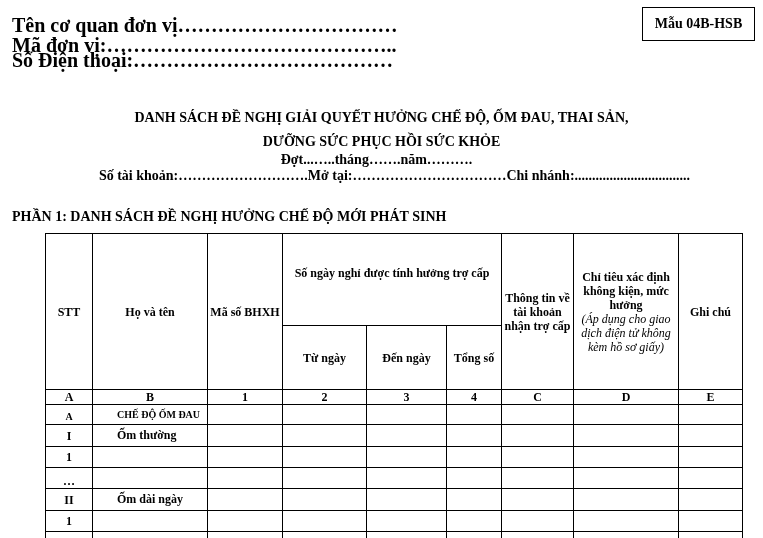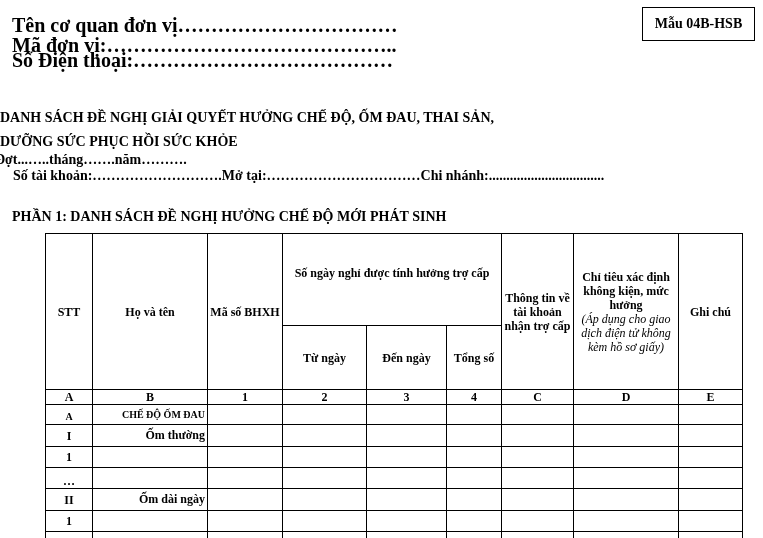--- a/index.html
+++ b/index.html
@@ -1,25 +1,25 @@
 <!DOCTYPE html>
 <html><head>
 <meta charset="utf-8">
 <style>
   html,body{margin:0;padding:0;background:#fff;}
   body{width:763px;height:538px;position:relative;overflow:hidden;font-family:"Liberation Serif","DejaVu Serif",serif;color:#000;}
   .abs{position:absolute;}
   .info{left:12px;font-size:20px;font-weight:bold;line-height:20px;white-space:nowrap;}
   .form-code{left:642px;top:7px;width:113px;height:34px;border:1px solid #000;box-sizing:border-box;font-weight:bold;font-size:14px;display:flex;align-items:center;justify-content:center;}
-  .title{left:0;width:763px;text-align:left;font-weight:bold;font-size:14px;white-space:nowrap;}
+  .title{left:0;width:763px;text-align:center;font-weight:bold;font-size:14px;white-space:nowrap;}
   .part{left:12px;top:209px;font-weight:bold;font-size:14px;white-space:nowrap;}
   table{position:absolute;left:45px;top:233px;border-collapse:collapse;table-layout:fixed;}
   td{border:1px solid #000;padding:0 2px;font-size:12px;font-weight:bold;text-align:center;vertical-align:middle;overflow:hidden;line-height:14px;}
   .it{font-style:italic;font-weight:normal;}
-  .left{text-align:right;padding-left:2px;}
+  .left{text-align:left;padding-left:24px;}
   .sm{font-size:10px;}
   .codes td{height:14px;line-height:13px;font-size:12px;}
 </style>
 </head>
 <body>
 
 <div class="abs info" style="top:15px;">Tên cơ quan đơn vị……………………………</div>
 <div class="abs info" style="top:35px;">Mã đơn vị:……………………………………..</div>
 <div class="abs info" style="top:50px;">Số Điện thoại:…………………………………</div>
 

